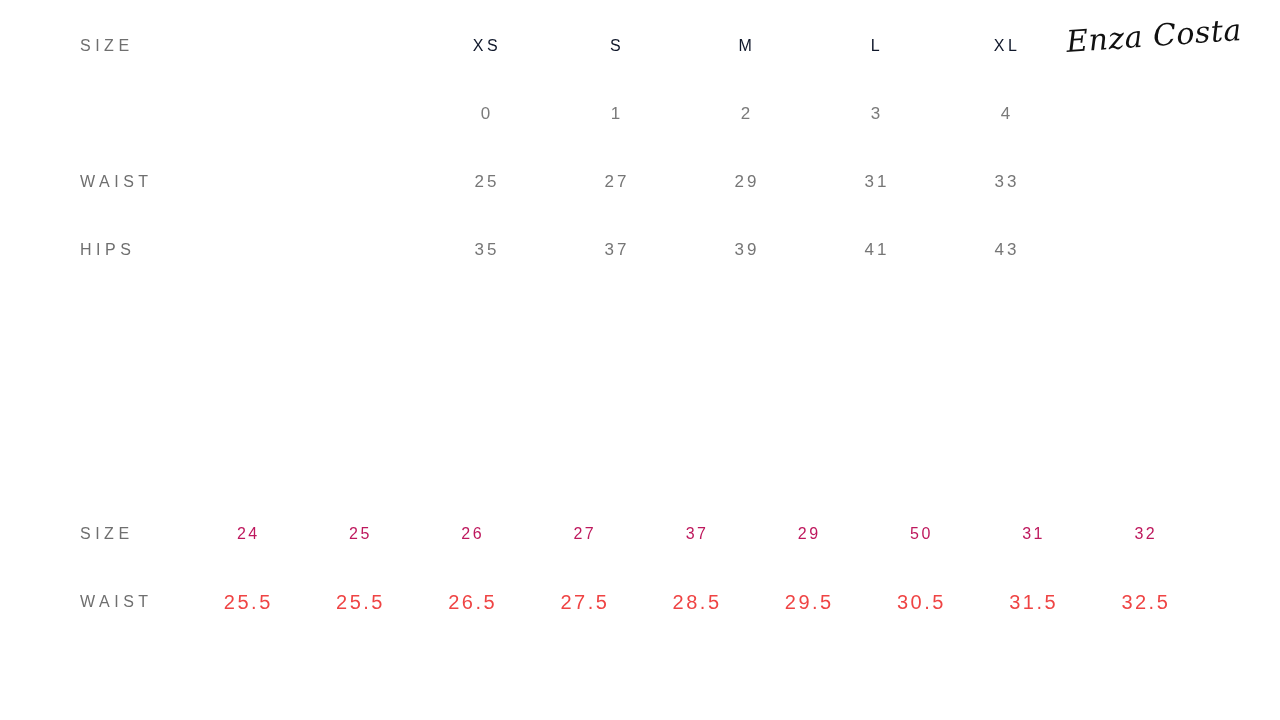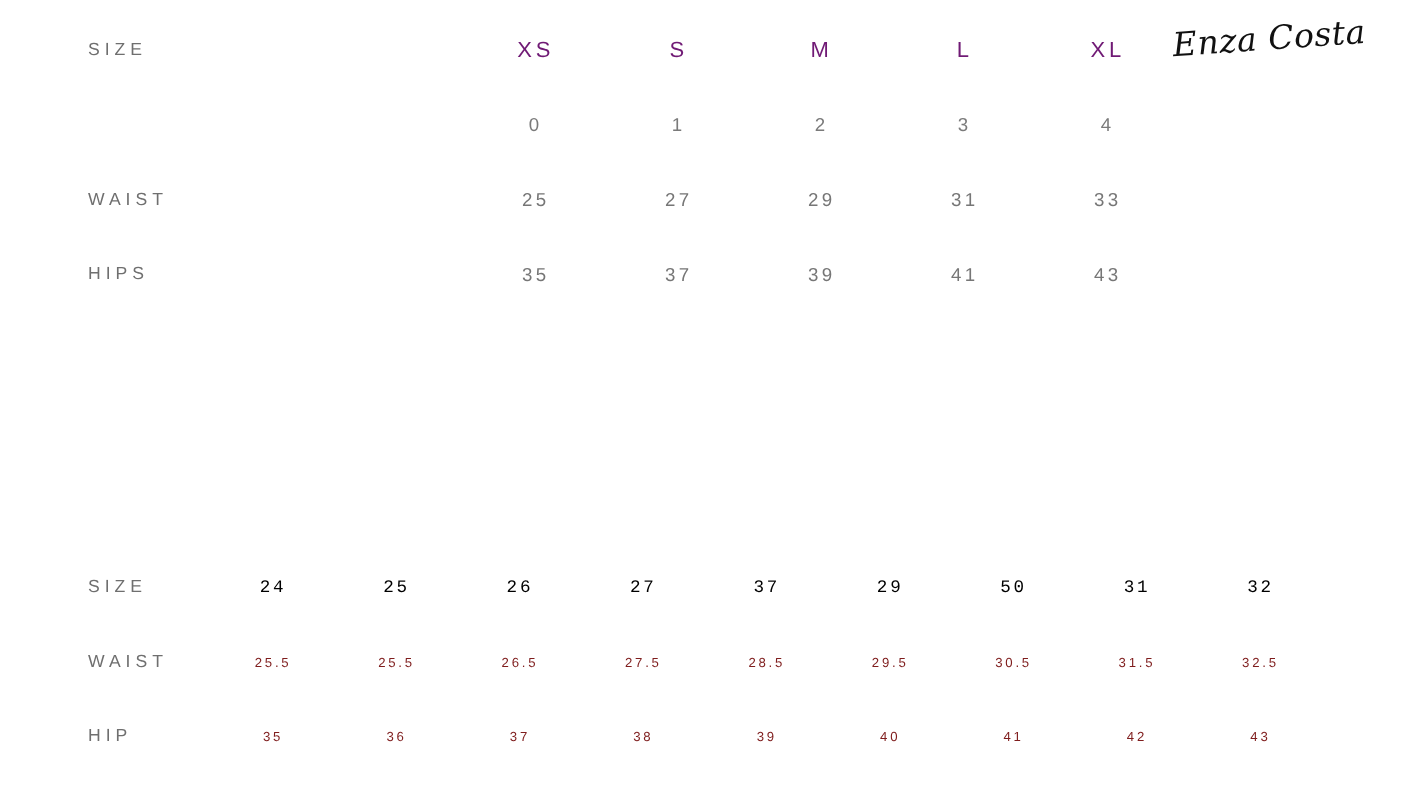--- a/index.html
+++ b/index.html
@@ -55,23 +55,23 @@
   }
   .tbl-top .rowlabel {
     text-align: left;
     width: 350px;
     font-size: 16px;
     letter-spacing: 4.5px;
     color: #6f6f6f;
     padding-left: 8px;
   }
   .tbl-top .hcell {
-    font-size: 20px;
+    font-size: 16px;
     letter-spacing: 3.5px;
-    color: #701a75;
+    color: #0f172a;
   }
   .tbl-top .numcell {
     font-size: 17px;
     letter-spacing: 3px;
     color: #767676;
   }
   .tbl-top .alphacell {
     font-size: 17px;
     letter-spacing: 3px;
     color: #7a7a7a;
@@ -98,27 +98,26 @@
     text-align: left;
     width: 120px;
     font-size: 16px;
     letter-spacing: 4.5px;
     color: #6f6f6f;
     padding-left: 8px;
   }
   .tbl-bottom .hcell {
     font-size: 16px;
     letter-spacing: 2.5px;
-    color: #000000;
-    font-family: Liberation Mono, monospace;
+    color: #be185d;
   }
   .tbl-bottom .numcell {
-    font-size: 12px;
+    font-size: 20px;
     letter-spacing: 2.5px;
-    color: #7f1d1d;
+    color: #ef4444;
   }
   .tbl-bottom .col-v { width: 112px; }
 </style>
 </head>
 <body>
 
 <div class="page">
 
   <div class="brand">Enza Costa</div>
 
@@ -198,28 +197,16 @@
         <td class="numcell">25.5</td>
         <td class="numcell">25.5</td>
         <td class="numcell">26.5</td>
         <td class="numcell">27.5</td>
         <td class="numcell">28.5</td>
         <td class="numcell">29.5</td>
         <td class="numcell">30.5</td>
         <td class="numcell">31.5</td>
         <td class="numcell">32.5</td>
       </tr>
-      <tr>
-        <td class="rowlabel">HIP</td>
-        <td class="numcell">35</td>
-        <td class="numcell">36</td>
-        <td class="numcell">37</td>
-        <td class="numcell">38</td>
-        <td class="numcell">39</td>
-        <td class="numcell">40</td>
-        <td class="numcell">41</td>
-        <td class="numcell">42</td>
-        <td class="numcell">43</td>
-      </tr>
     </tbody>
   </table>
 
 </div>
 
 </body></html>

